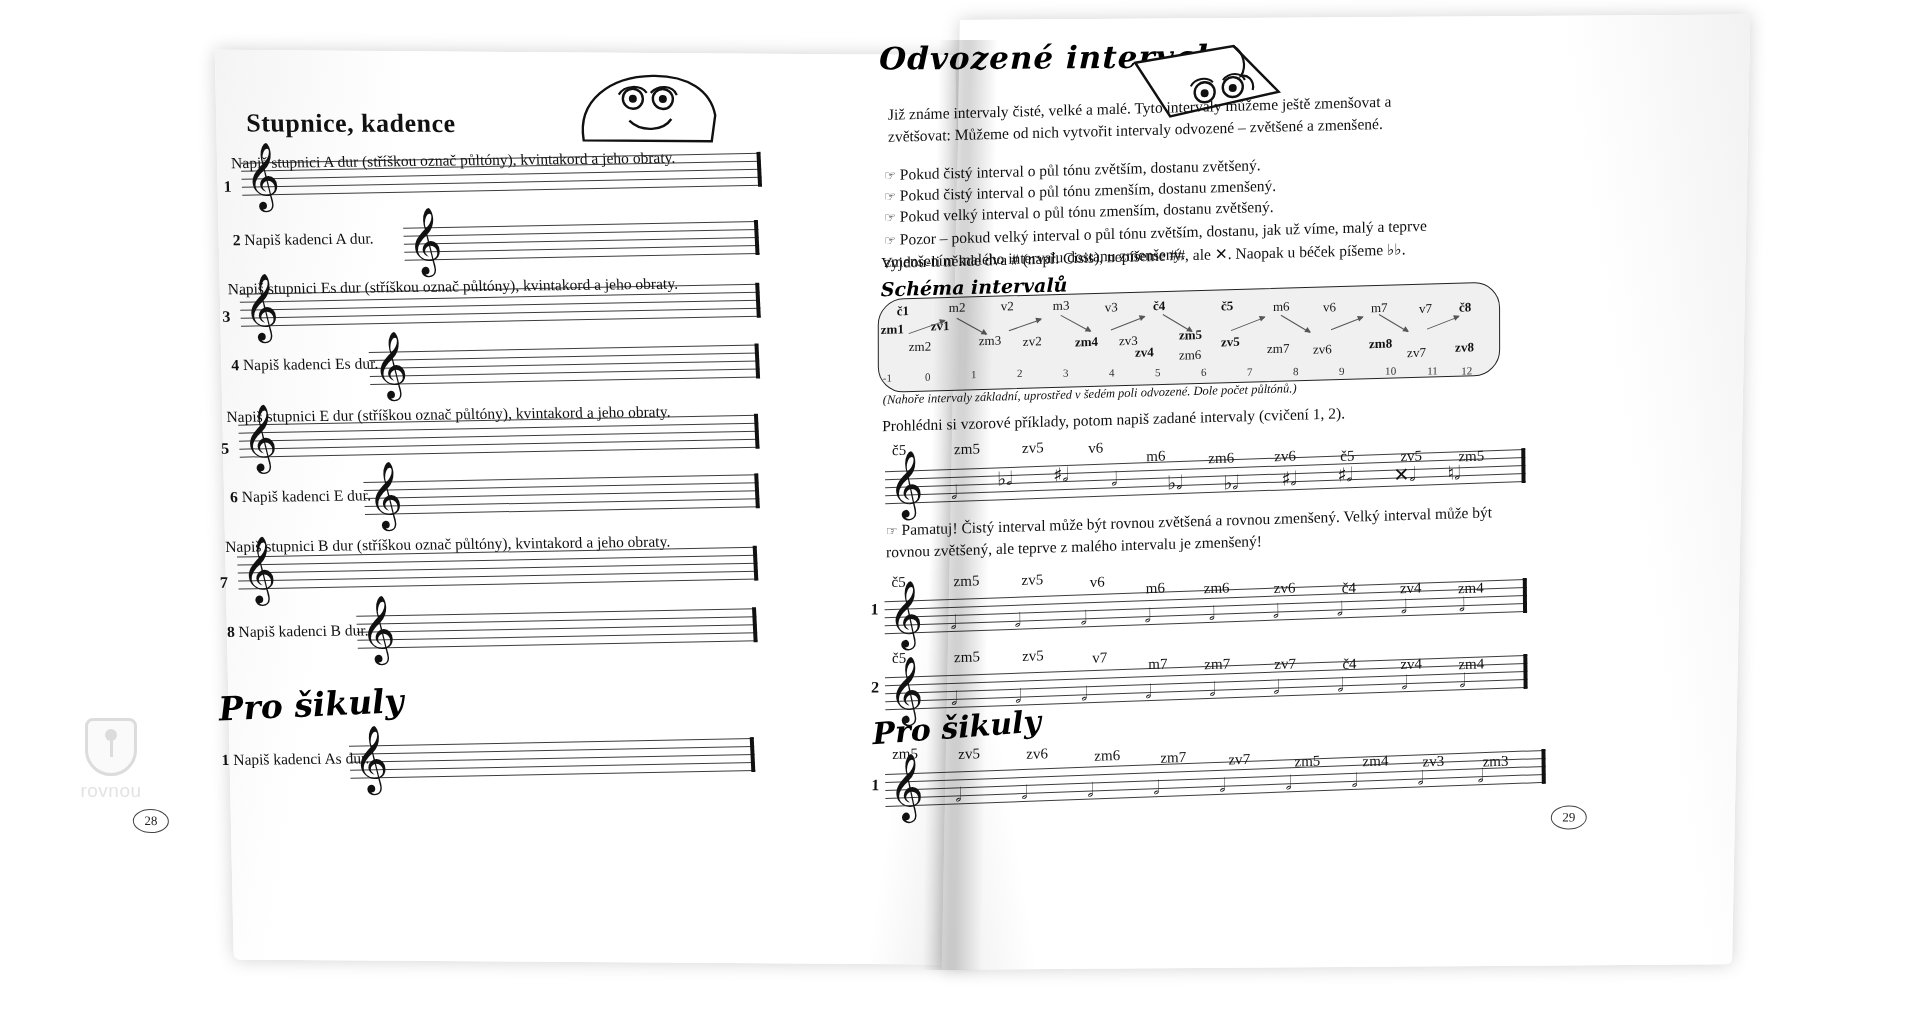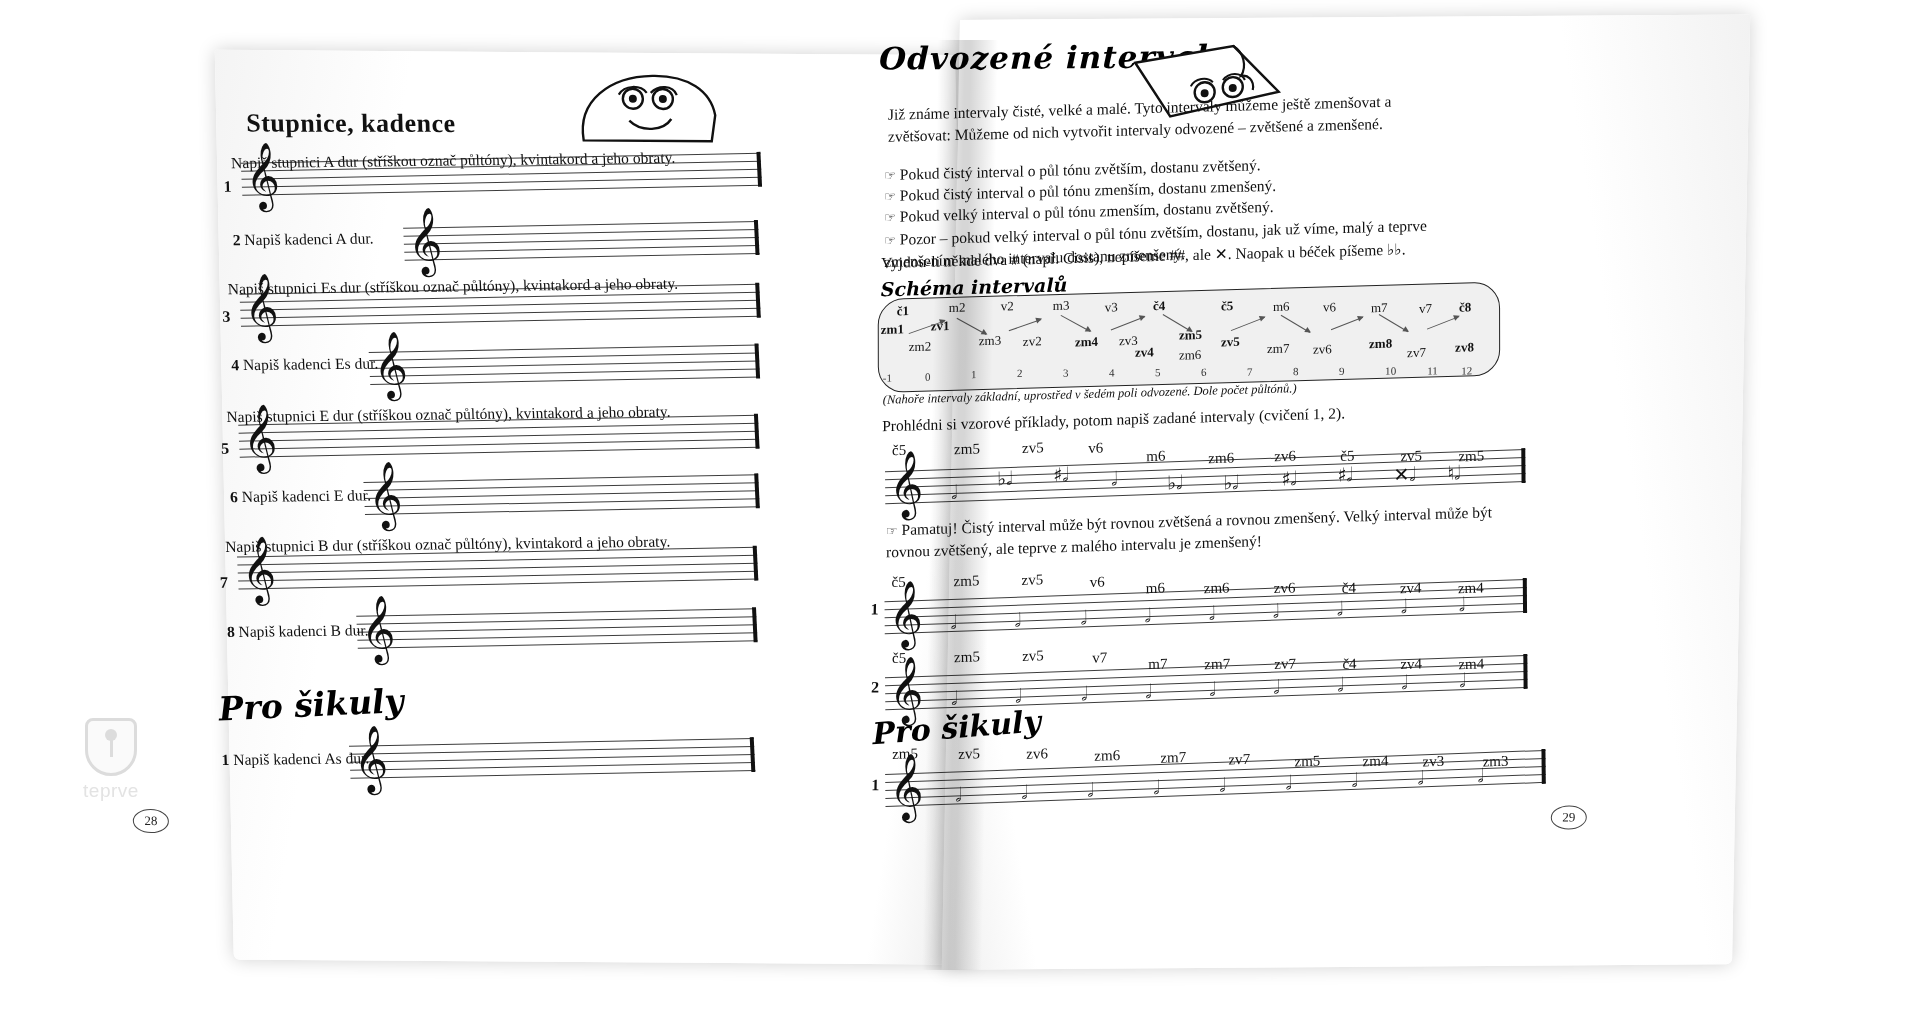--- a/index.html
+++ b/index.html
@@ -510,16 +510,16 @@
       </div>
 
       <div class="pagenum" style="left:606px;top:790px;">29</div>
     </div>
   </div>
 
   <div id="gutter"></div>
 
   <div id="wm">
     <div class="pick"></div>
-    <div class="wmtext">teprve</div>
+    <div class="wmtext">rovnou</div>
   </div>
 
 </div>
 
 </body></html>

